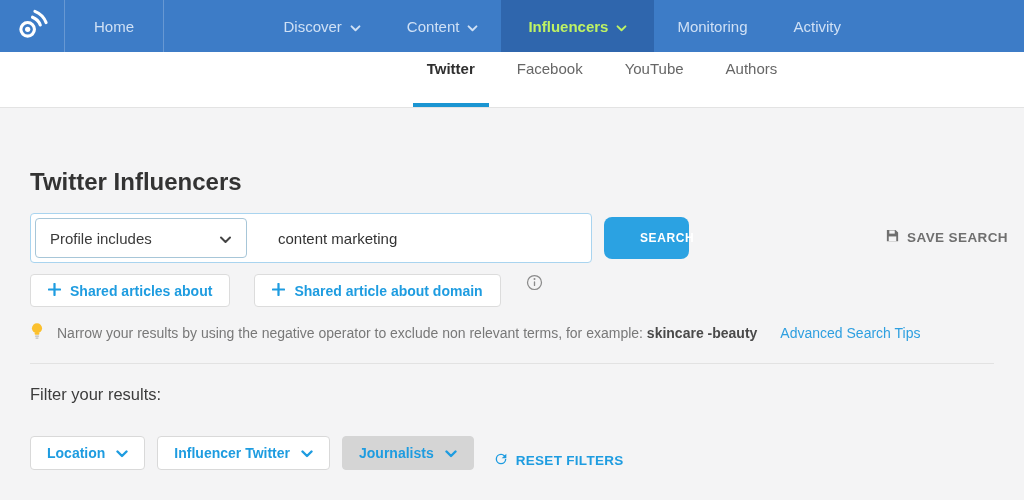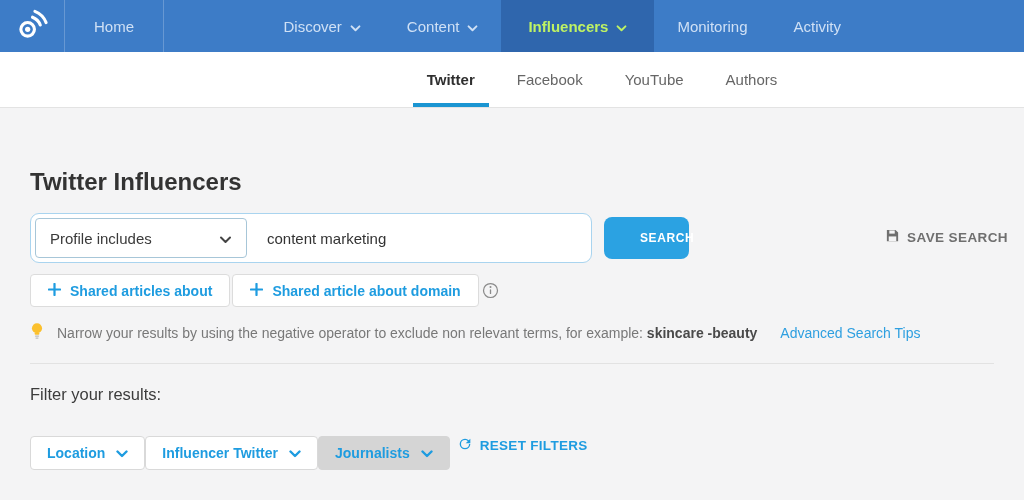--- a/index.html
+++ b/index.html
@@ -46,21 +46,21 @@
   .tabbar {
     height: 56px;
     background: #ffffff;
     border-bottom: 1px solid #e3e3e3;
     display: flex;
     justify-content: center;
   }
   .tabs { display: flex; position: relative; left: 90px; }
   .tab {
     padding: 8px 21px;
-    display: flex; align-items: center;
+    display: flex; align-items: flex-start;
     font-size: 15px;
     color: #666;
     position: relative;
     cursor: pointer;
   }
   .tab.active { color: #2f2f2f; font-weight: bold; }
   .tab.active::after {
     content: "";
     position: absolute;
     left: 7px; right: 7px; bottom: 0;
@@ -75,22 +75,22 @@
     font-size: 24px;
     font-weight: bold;
     color: #333;
   }
 
   .search-row { margin-top: 17px; display: flex; align-items: flex-start; }
   .search-box {
     width: 562px; height: 50px;
     background: #fff;
     border: 1px solid #a9d4ef;
-    border-radius: 9px;
-    display: flex; align-items: center;
+    border-radius: 4px;
+    display: flex; align-items: center; gap: 11px;
   }
   .type-select {
     margin: 4px;
     height: 40px; width: 212px;
     border: 1px solid #a7c6d8;
     border-radius: 4px;
     display: flex; align-items: center; justify-content: space-between;
     padding: 0 14px;
     font-size: 15px;
     color: #3a3a3a;
@@ -121,21 +121,21 @@
   }
   .save-search {
     margin-left: auto; margin-top: 15px; margin-right: -14px;
     display: flex; align-items: center; gap: 7px;
     color: #6f6f6f;
     font-size: 13.5px; font-weight: bold; letter-spacing: 0.4px;
     cursor: pointer;
     white-space: nowrap;
   }
 
-  .add-row { margin-top: 11px; display: flex; align-items: center; gap: 2px; }
+  .add-row { margin-top: 11px; display: flex; align-items: flex-start; gap: 24px; }
   .add-btn {
     height: 33px;
     background: #fff;
     border: 1px solid #dcdcdc;
     border-radius: 4px;
     display: flex; align-items: center; gap: 9px;
     padding: 0 17px;
     color: #1e9ce0;
     font-family: "Liberation Sans", sans-serif;
     font-size: 14px; font-weight: bold;
@@ -148,21 +148,21 @@
     display: flex; align-items: center; gap: 13px;
     font-size: 14px; color: #787878;
   }
   .tip-text b { color: #4a4a4a; }
   .tip-link { color: #2e9fe0; text-decoration: none; margin-left: 10px; font-weight: 500; }
 
   .divider { margin-top: 19px; border-top: 1px solid #e2e2e2; }
 
   .filter-heading { margin-top: 21px; font-size: 16.5px; color: #3c3c3c; }
 
-  .filter-row { margin-top: 32px; display: flex; align-items: flex-start; }
+  .filter-row { margin-top: 32px; display: flex; align-items: flex-end; gap: 12px; }
   .filter-btn {
     height: 34px;
     padding: 0 16px;
     background: #fff;
     border: 1px solid #d9d9d9;
     border-radius: 4px;
     display: flex; align-items: center; gap: 11px;
     color: #1e9ce0;
     font-family: "Liberation Sans", sans-serif;
     font-size: 14px; font-weight: bold;

